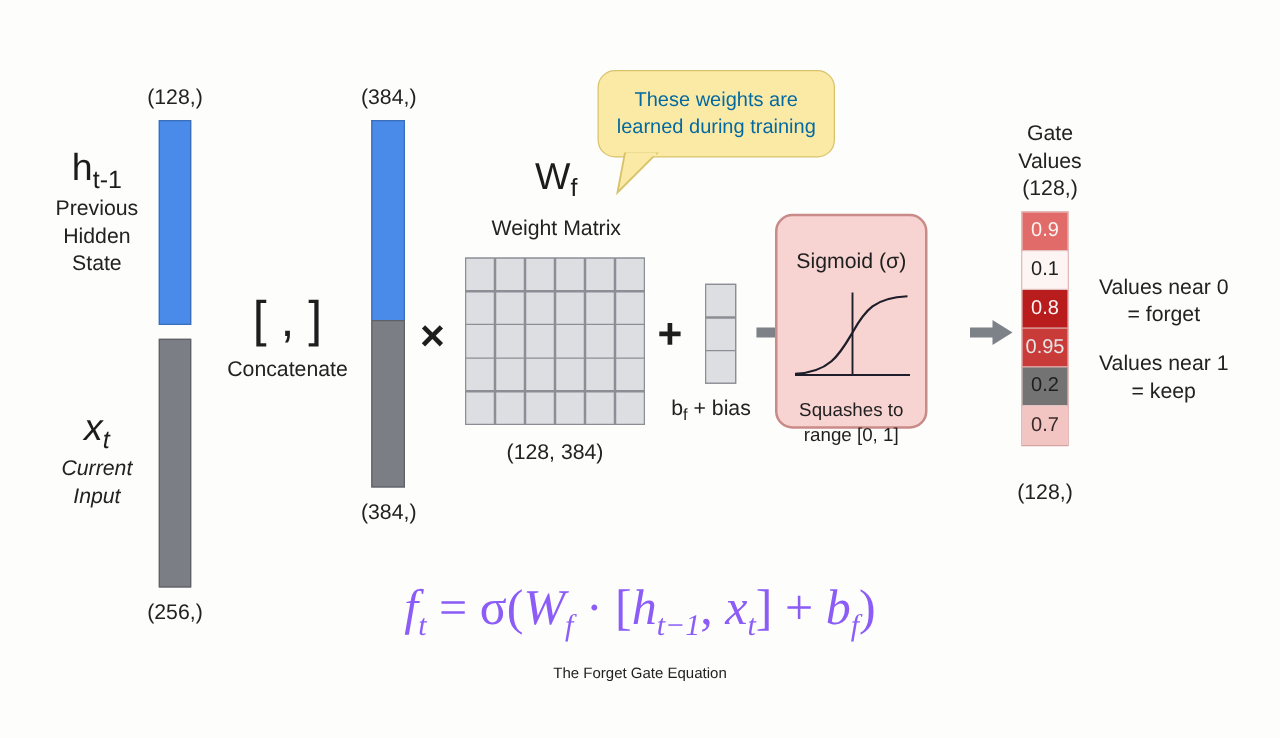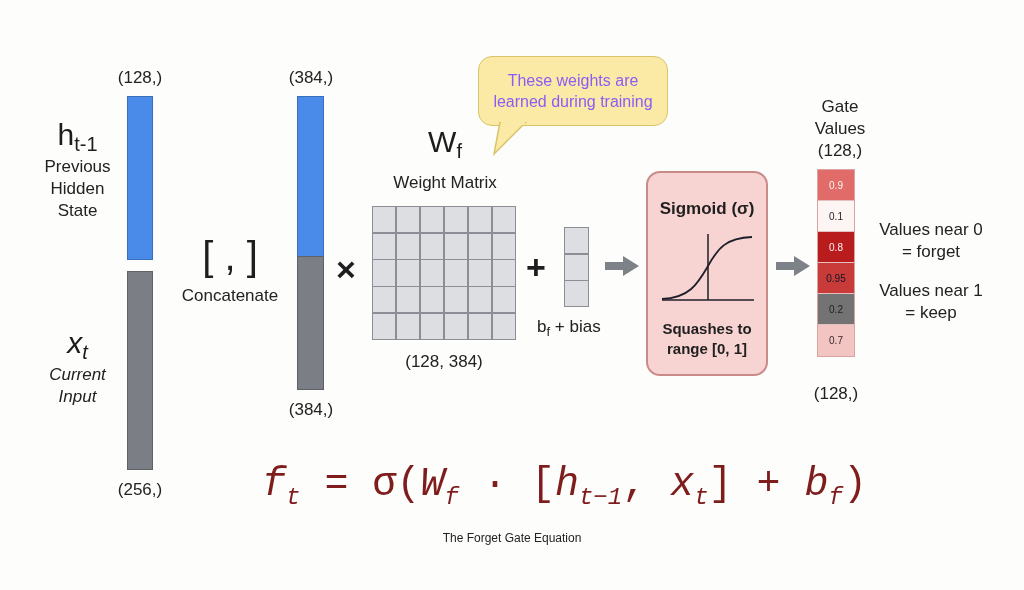--- a/index.html
+++ b/index.html
@@ -21,30 +21,30 @@
   .op { font-size: 34px; font-weight: bold; color: #1e1e1e; }
   .matrix {
     display: grid; grid-template-columns: repeat(6, 1fr); grid-template-rows: repeat(5, 1fr);
     border: 1.5px solid #8b8f95; background: #8b8f95; gap: 1.5px; box-sizing: border-box;
   }
   .cell { background: #dcdee2; }
   .bias { display: grid; grid-template-rows: repeat(3, 1fr); border: 1.5px solid #8b8f95; background: #8b8f95; gap: 1.5px; box-sizing: border-box; }
   .arrow { position: absolute; width: 34px; height: 20px; }
   .bubble {
     position: absolute; background: #fbeaa6; border: 1.5px solid #d9c36a; border-radius: 14px;
-    box-sizing: border-box; font-size: 16px; line-height: 21px; text-align: center; color: #8b5cf6;
+    box-sizing: border-box; font-size: 16px; line-height: 21px; text-align: center; color: #0369a1;
     padding-top: 13px;
   }
   .sigbox {
     position: absolute; background: #f7d3d1; border: 2px solid #c98b88; border-radius: 14px; box-sizing: border-box;
   }
   .gate-col { position: absolute; display: flex; flex-direction: column; border: 1px solid #d7a4a2; box-sizing: border-box; }
-  .gate-cell { height: 31px; display: flex; align-items: center; justify-content: center; font-size: 10px; border-bottom: 1px solid #e3c1c0; box-sizing: border-box; }
+  .gate-cell { height: 31px; display: flex; align-items: center; justify-content: center; font-size: 16px; border-bottom: 1px solid #e3c1c0; box-sizing: border-box; }
   .gate-cell:last-child { border-bottom: none; }
-  .eq { font-family: Liberation Mono, monospace; font-style: italic; font-size: 40px; color: #7f1d1d; white-space: nowrap; }
+  .eq { font-family: Liberation Serif, serif; font-style: italic; font-size: 40px; color: #8b5cf6; white-space: nowrap; }
   .eq sub { font-size: 24px; vertical-align: -9px; }
 </style>
 </head>
 <body>
 
 <div class="abs dim center" style="left:105px;top:68px;width:70px;">(128,)</div>
 <div class="bar blue" style="left:127px;top:96px;width:26px;height:164px;"></div>
 <div class="abs center" style="left:30px;top:118px;width:95px;">
   <div class="sym"><span>h</span><sub>t-1</sub></div>
   <div class="label">Previous</div>
@@ -123,21 +123,21 @@
     <div class="cell"></div>
     <div class="cell"></div>
 </div>
 <div class="abs label" style="left:537px;top:316px;white-space:nowrap;"><span>b</span><sub style="font-size:13px;">f</sub><span> + bias</span></div>
 
 <svg class="arrow" style="left:605px;top:256px;" viewBox="0 0 34 20">
   <rect x="0" y="6" width="20" height="8" fill="#7d8288"></rect>
     <polygon points="18,0 34,10 18,20" fill="#7d8288"></polygon>
 </svg>
 
-<div class="sigbox" style="left:646px;top:171px;width:122px;height:205px;font-weight:bold;">
+<div class="sigbox" style="left:620px;top:171px;width:122px;height:172px;">
   <div class="abs center" style="left:0;top:26px;width:100%;font-size:17px;">Sigmoid (σ)</div>
   <svg class="abs" style="left:12px;top:55px;" width="96" height="80">
     <line x1="2" y1="72" x2="94" y2="72" stroke="#1e1e2a" stroke-width="1.5"></line>
     <line x1="48" y1="6" x2="48" y2="72" stroke="#1e1e2a" stroke-width="1.5"></line>
     <path d="M2,71 C30,70 38,55 48,38 C58,20 66,10 92,9" fill="none" stroke="#1e1e2a" stroke-width="1.8"></path>
   </svg>
   <div class="abs center" style="left:0;top:146px;width:100%;font-size:15px;line-height:20px;">
     <div>Squashes to</div>
     <div>range [0, 1]</div>
   </div>
@@ -150,21 +150,21 @@
 
 <div class="abs label center" style="left:800px;top:96px;width:80px;">
   <div>Gate</div>
   <div>Values</div>
   <div>(128,)</div>
 </div>
 <div class="gate-col" style="left:817px;top:169px;width:38px;">
   <div class="gate-cell" style="background:#e06b69;color:#fff3f2;">0.9</div>
   <div class="gate-cell" style="background:#fdf5f4;color:#1f1f1f;">0.1</div>
   <div class="gate-cell" style="background:#b91c1c;color:#fff3f2;">0.8</div>
-  <div class="gate-cell" style="background:#c83b39;color:#0f172a;">0.95</div>
+  <div class="gate-cell" style="background:#c83b39;color:#e5e5e5;">0.95</div>
   <div class="gate-cell" style="background:#737373;color:#1f1f1f;">0.2</div>
   <div class="gate-cell" style="background:#f2c4c2;color:#3a2a2a;">0.7</div>
 </div>
 <div class="abs dim center" style="left:800px;top:384px;width:72px;">(128,)</div>
 
 <div class="abs label center" style="left:866px;top:219px;width:130px;">
   <div>Values near 0</div>
   <div>= forget</div>
 </div>
 <div class="abs label center" style="left:866px;top:280px;width:130px;">

